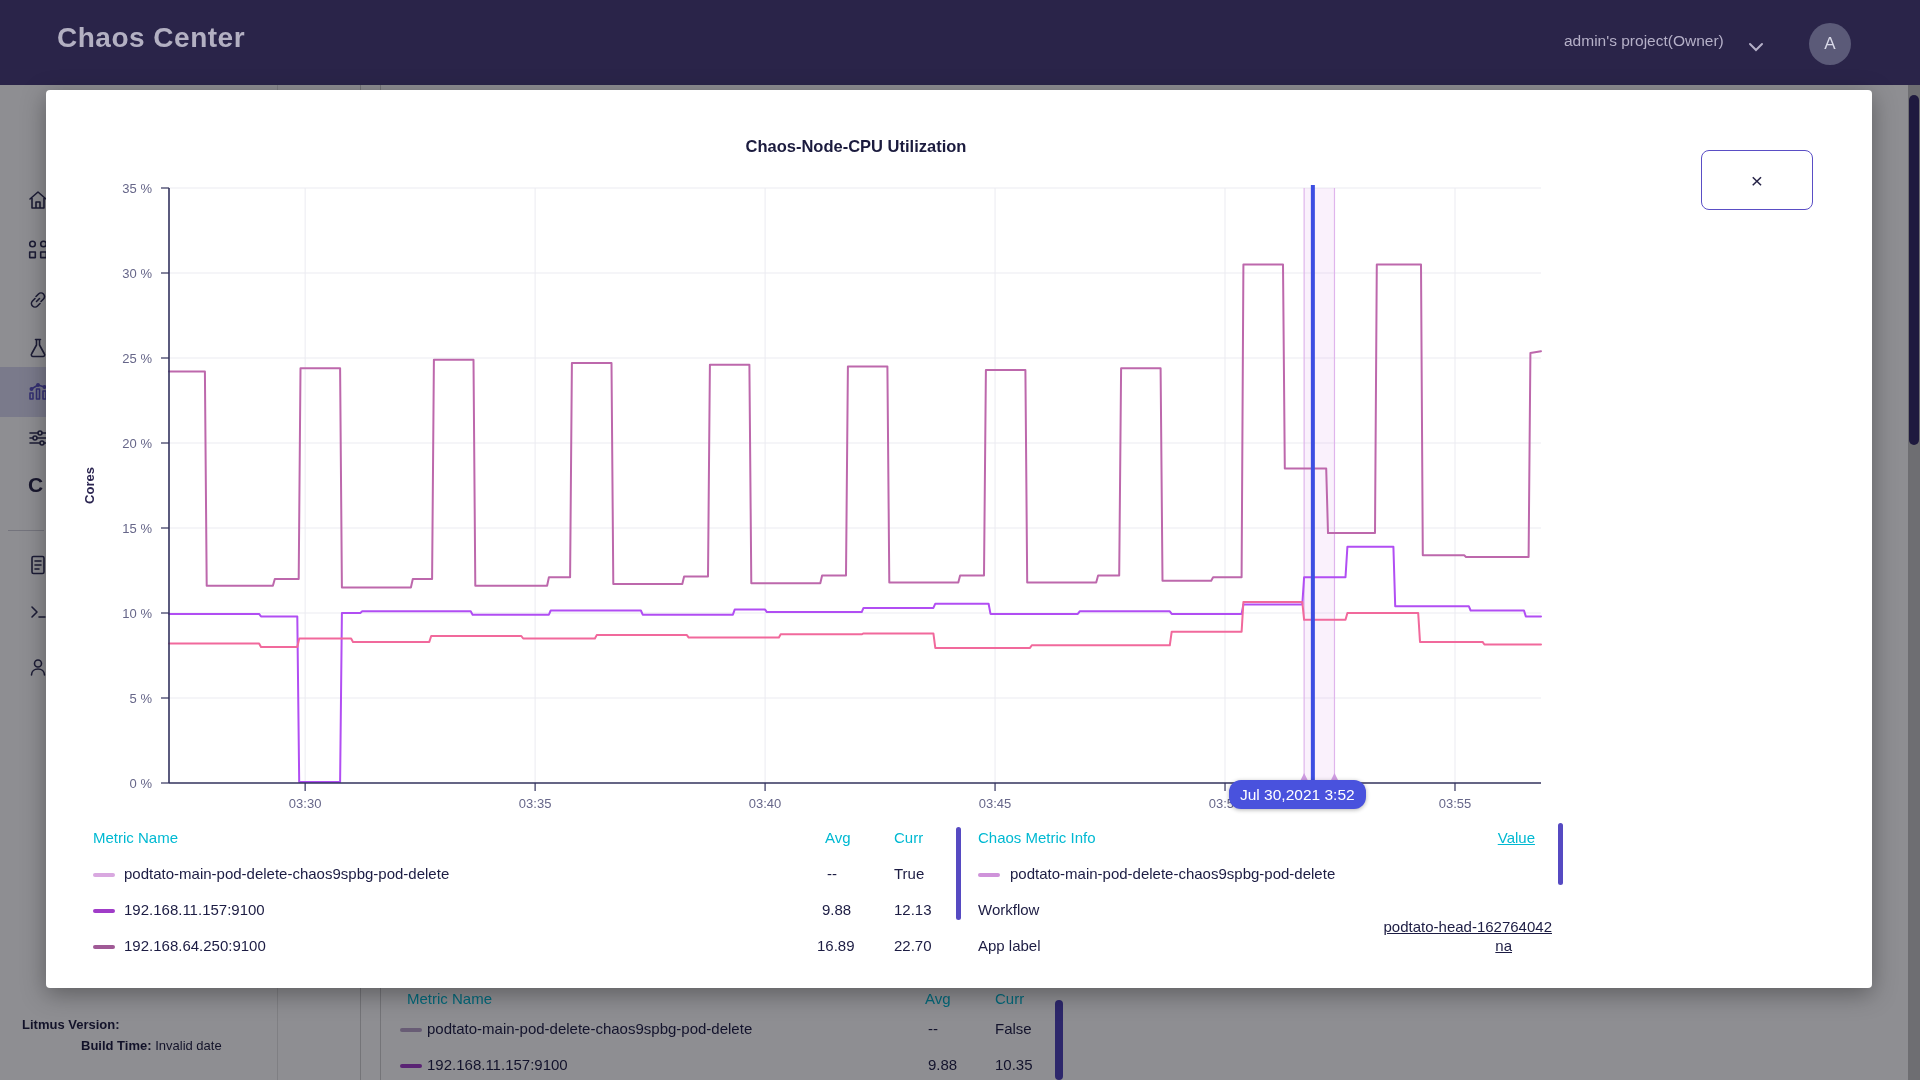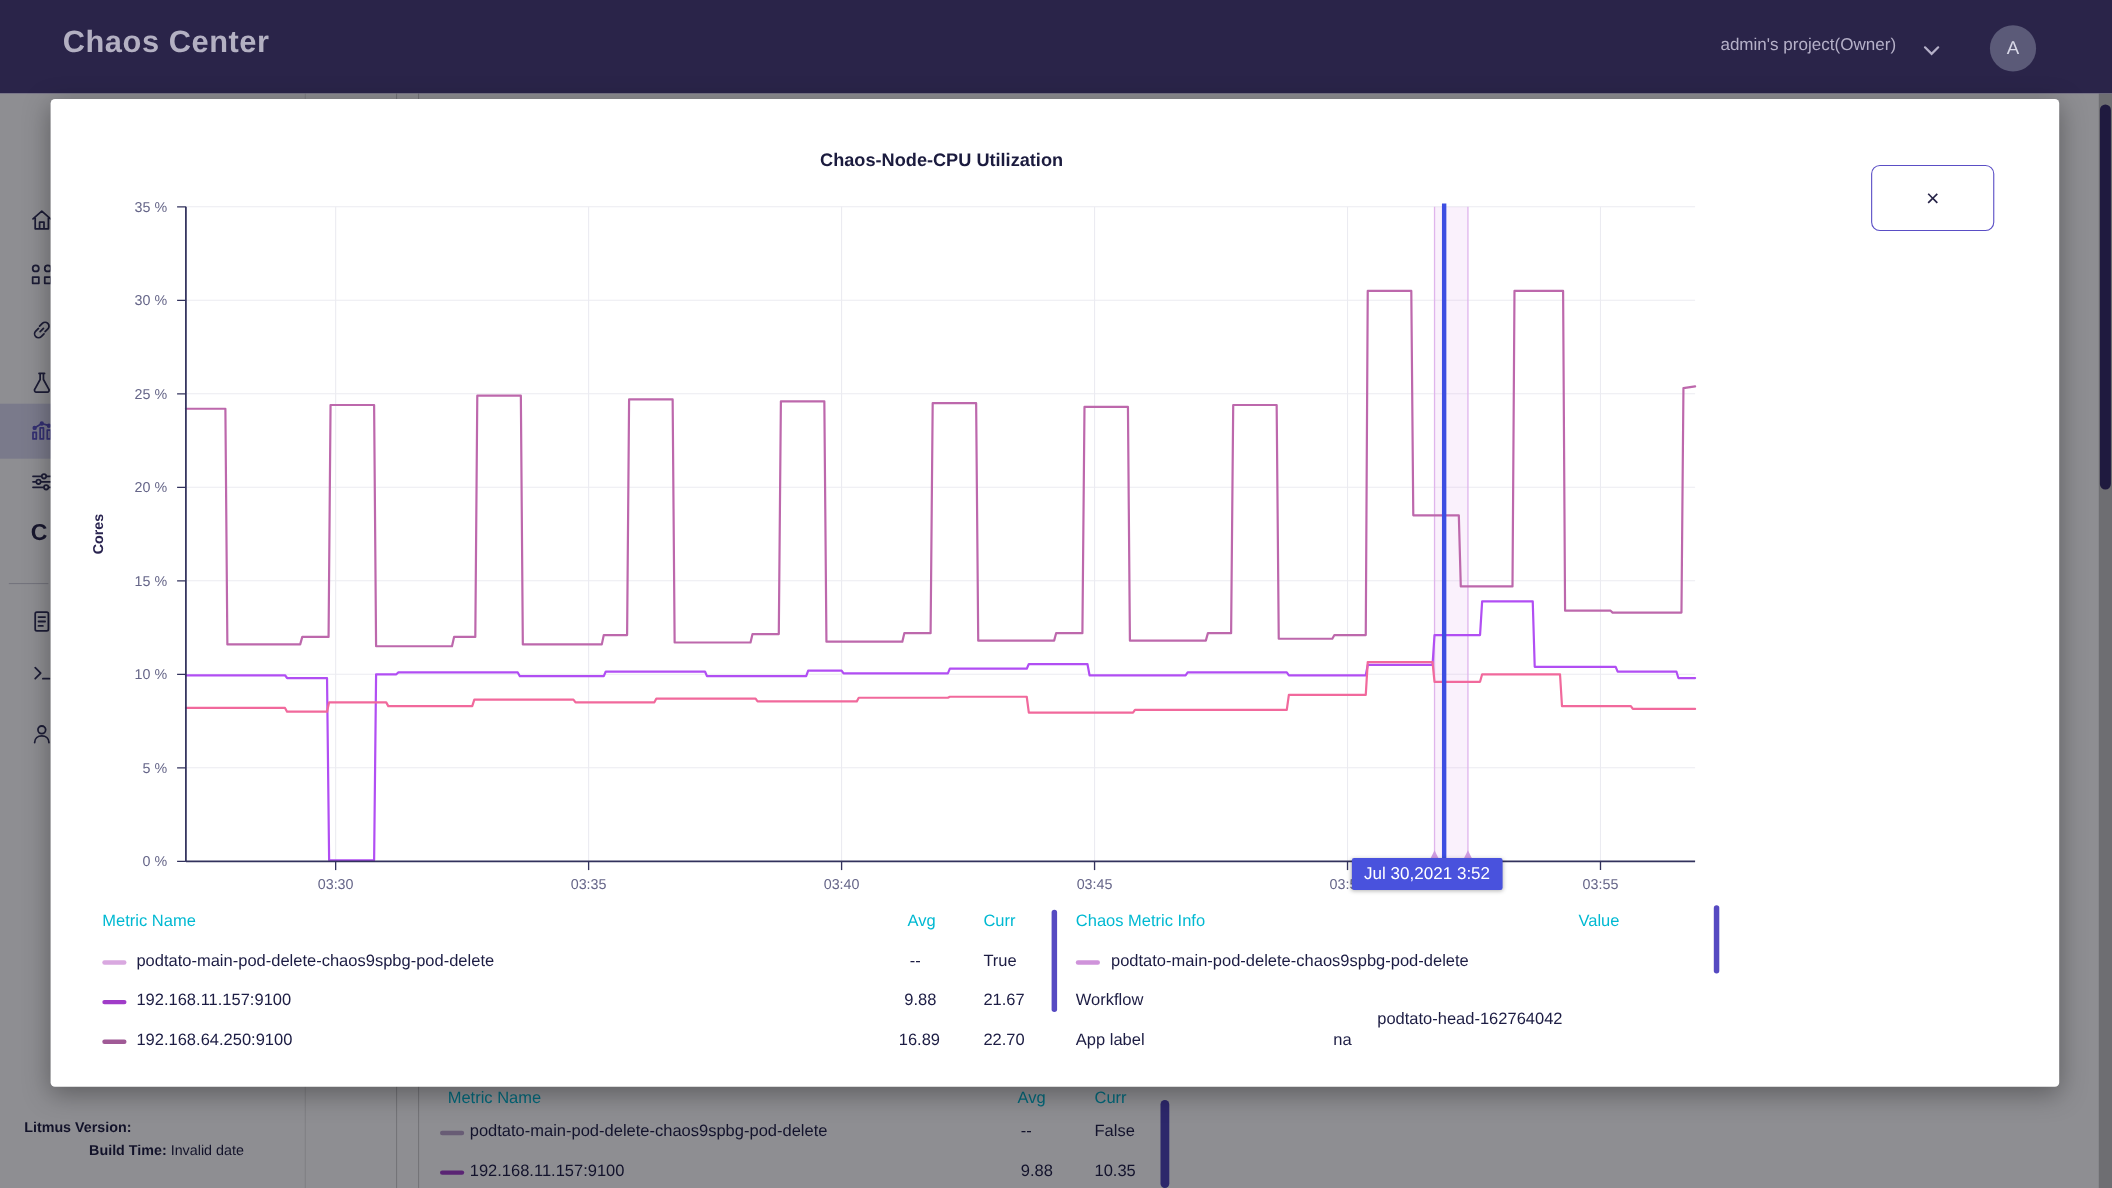--- a/index.html
+++ b/index.html
@@ -44,27 +44,27 @@
 
   
   #modal{position:absolute;left:46px;top:90px;width:1826px;height:898px;background:#ffffff;border-radius:4px;
          box-shadow:0 6px 24px rgba(0,0,0,.35);z-index:10;}
   #chart-title{position:absolute;left:0;top:47px;width:1560px;text-align:center;font-size:16.5px;font-weight:bold;color:#1b1b3e;margin-left:30px;}
   #close-btn{position:absolute;left:1655px;top:60px;width:110px;height:58px;border:1.5px solid #5a4ec5;border-radius:8px;
              background:#fff;display:flex;align-items:center;justify-content:center;cursor:pointer;}
   #close-x{font-size:21px;color:#262347;line-height:1;}
   #chart-svg{position:absolute;left:0;top:0;}
   svg text{font-family:"Liberation Sans", sans-serif;}
-  #cursor-tooltip{position:absolute;left:1183px;top:690px;height:29px;padding:0 11px;background:#4952dd;border-radius:2px;
+  #cursor-tooltip{position:absolute;left:1183px;top:690px;height:29px;padding:0 11px;background:#4952dd;border-radius:12px;
       color:#ffffff;font-size:15.5px;display:flex;align-items:center;box-shadow:0 1px 4px rgba(0,0,0,.3);white-space:nowrap;z-index:12;}
 
   
   .lg-head{position:absolute;font-size:15px;color:#00b9d2;white-space:nowrap;}
   .lg-cell{position:absolute;font-size:15px;color:#1c1c43;white-space:nowrap;}
-  .lg-right{}
+  .lg-right{text-align:right;text-decoration:underline;}
   .scroll-ind{position:absolute;width:5px;border-radius:3px;background:#564ac2;}
 </style>
 </head>
 <body>
 
 <div id="app-header">
   <div id="app-title">Chaos Center</div>
   <div id="project-switch">admin's project(Owner)</div>
   <span id="project-caret">
     <svg width="16" height="10" viewBox="0 0 16 10">
@@ -241,21 +241,21 @@
     <div class="lg-head" style="left:848px;top:739px">Curr</div>
 
     <div class="dash" style="left: 47px; top: 783px; background-color: rgb(217, 168, 224);"></div>
     <div class="lg-cell" style="left:78px;top:775px">podtato-main-pod-delete-chaos9spbg-pod-delete</div>
     <div class="lg-cell" style="left:781px;top:775px">--</div>
     <div class="lg-cell" style="left:848px;top:775px">True</div>
 
     <div class="dash" style="left: 47px; top: 819px; background-color: rgb(160, 60, 200);"></div>
     <div class="lg-cell" style="left:78px;top:811px">192.168.11.157:9100</div>
     <div class="lg-cell" style="left:776px;top:811px">9.88</div>
-    <div class="lg-cell" style="left:848px;top:811px">21.67</div>
+    <div class="lg-cell" style="left:848px;top:811px">12.13</div>
 
     <div class="dash" style="left: 47px; top: 855px; background-color: rgb(160, 90, 150);"></div>
     <div class="lg-cell" style="left:78px;top:847px">192.168.64.250:9100</div>
     <div class="lg-cell" style="left:771px;top:847px">16.89</div>
     <div class="lg-cell" style="left:848px;top:847px">22.70</div>
 
     <div class="scroll-ind" style="left:910px;top:737px;height:93px"></div>
   </div>
 
   <div>

